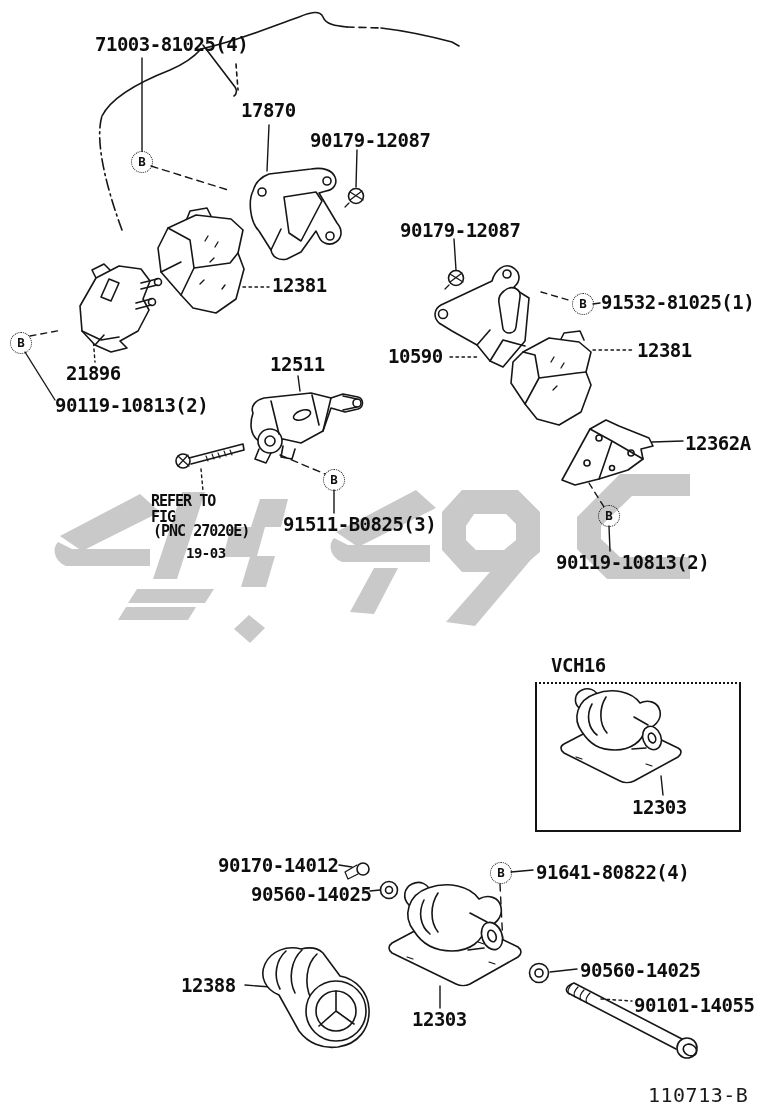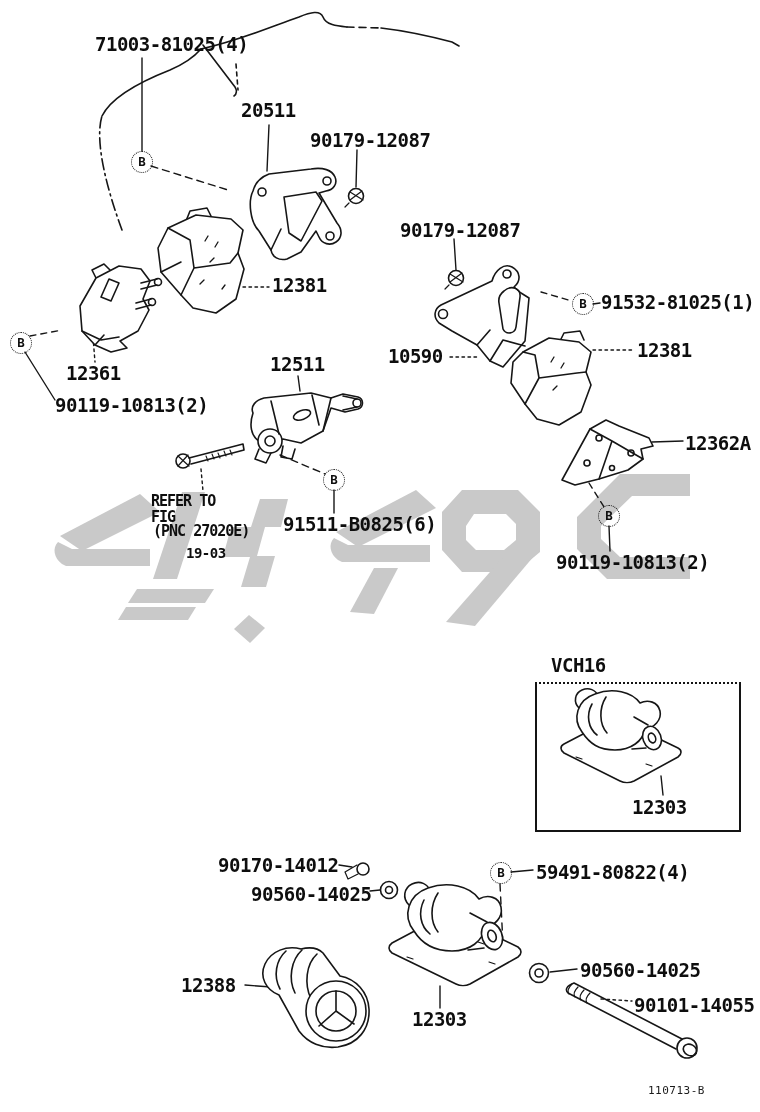--- a/index.html
+++ b/index.html
@@ -3,21 +3,21 @@
 <meta charset="utf-8">
 <style>
   html,body{margin:0;padding:0;background:#ffffff;}
   .stage{position:relative;width:760px;height:1112px;background:#fff;overflow:hidden;
          font-family:"DejaVu Sans Mono","Liberation Mono",monospace;color:#0e0e0e;}
   .art{position:absolute;left:0;top:0;}
   .lbl{position:absolute;font-weight:bold;font-size:19px;letter-spacing:-0.5px;
        line-height:1;white-space:nowrap;color:#0e0e0e;}
   .lbl-sm{font-size:15px;letter-spacing:-1px;}
   .lbl-big{font-size:14px;margin-top:43px;}
-  .lbl-footer{font-size:11px;font-weight:normal;letter-spacing:0.5px;color:#1a1a1a;}
+  .lbl-footer{font-size:20px;font-weight:normal;letter-spacing:0.5px;color:#1a1a1a;}
   .bcirc{position:absolute;width:20px;height:20px;border:1.6px dotted #151515;border-radius:50%;
          display:flex;align-items:center;justify-content:center;
          font-size:12.5px;font-weight:bold;transform:translate(-50%,-50%);line-height:1;}
   .inset-box{position:absolute;left:535px;top:682px;width:206px;height:150px;
              border:2px solid #141414;border-top-style:dotted;box-sizing:border-box;}
 </style>
 </head>
 <body>
 
 <div class="stage">
@@ -217,45 +217,45 @@
   <div class="inset-box"></div>
 
   <div class="bcirc" style="left:142px;top:162px">B</div>
   <div class="bcirc" style="left:21px;top:343px">B</div>
   <div class="bcirc" style="left:583px;top:304px">B</div>
   <div class="bcirc" style="left:334px;top:480px">B</div>
   <div class="bcirc" style="left:609px;top:516px">B</div>
   <div class="bcirc" style="left:501px;top:873px">B</div>
 
   <div class="lbl" style="left:95px;top:35px">71003-81025(4)</div>
-  <div class="lbl" style="left:241px;top:101px">20511</div>
+  <div class="lbl" style="left:241px;top:101px">17870</div>
   <div class="lbl" style="left:310px;top:131px">90179-12087</div>
   <div class="lbl" style="left:400px;top:221px">90179-12087</div>
   <div class="lbl" style="left:601px;top:293px">91532-81025(1)</div>
   <div class="lbl" style="left:272px;top:276px">12381</div>
   <div class="lbl" style="left:388px;top:347px">10590</div>
   <div class="lbl" style="left:637px;top:341px">12381</div>
   <div class="lbl" style="left:685px;top:434px">12362A</div>
-  <div class="lbl" style="left:66px;top:364px">12361</div>
+  <div class="lbl" style="left:66px;top:364px">21896</div>
   <div class="lbl" style="left:55px;top:396px">90119-10813(2)</div>
   <div class="lbl" style="left:270px;top:355px">12511</div>
 
   <div class="lbl lbl-sm" style="left:151px;top:494px">REFER TO</div>
   <div class="lbl lbl-sm" style="left:151px;top:510px">FIG</div>
   <div class="lbl lbl-big" style="left:186px;top:503px">19-03</div>
   <div class="lbl lbl-sm" style="left:153px;top:524px">(PNC 27020E)</div>
 
-  <div class="lbl" style="left:283px;top:515px">91511-B0825(6)</div>
+  <div class="lbl" style="left:283px;top:515px">91511-B0825(3)</div>
   <div class="lbl" style="left:556px;top:553px">90119-10813(2)</div>
 
   <div class="lbl" style="left:551px;top:656px">VCH16</div>
   <div class="lbl" style="left:632px;top:798px">12303</div>
 
   <div class="lbl" style="left:218px;top:856px">90170-14012</div>
   <div class="lbl" style="left:251px;top:885px">90560-14025</div>
-  <div class="lbl" style="left:536px;top:863px">59491-80822(4)</div>
+  <div class="lbl" style="left:536px;top:863px">91641-80822(4)</div>
   <div class="lbl" style="left:181px;top:976px">12388</div>
   <div class="lbl" style="left:412px;top:1010px">12303</div>
   <div class="lbl" style="left:580px;top:961px">90560-14025</div>
   <div class="lbl" style="left:634px;top:996px">90101-14055</div>
 
   <div class="lbl lbl-footer" style="left:648px;top:1085px">110713-B</div>
 </div>
 
 </body></html>

